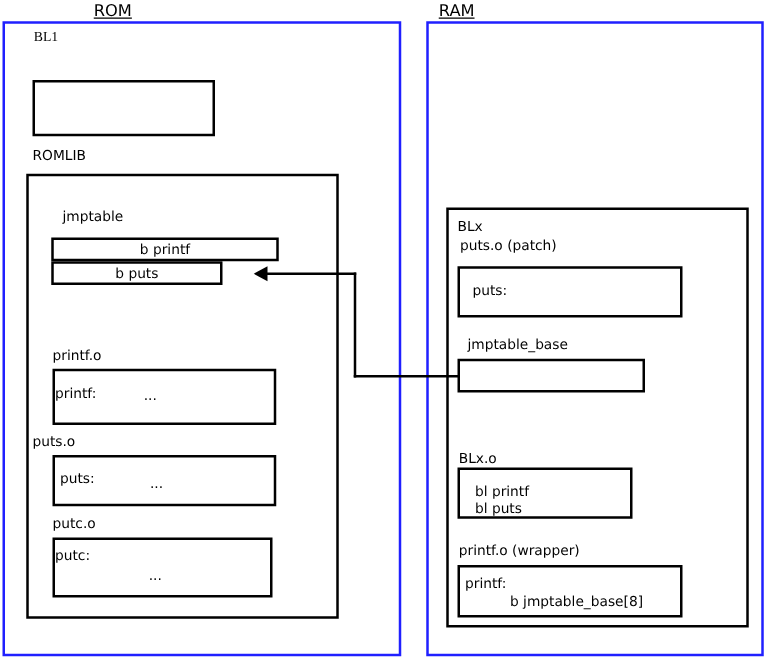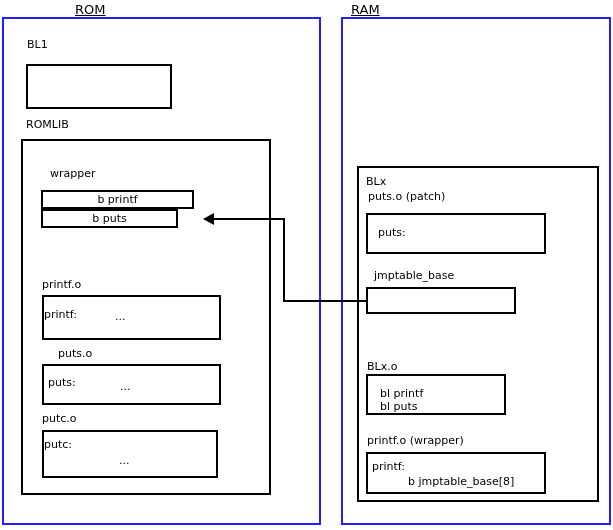--- a/index.html
+++ b/index.html
@@ -74,36 +74,36 @@
   }
 </style>
 </head>
 <body>
 
 <div id="canvas">
 
   <div class="region-title" style="left:75px; top:2px;">ROM</div>
   <div class="region-frame" style="left:2px; top:17px; width:319px; height:508px;"></div>
 
-  <div class="lbl" style="left:27px; top:38px;">BL1</div>
+  <div class="lbl" style="left:27px; top:24px;font-family:Liberation Serif, serif;">BL1</div>
   <div class="box" style="left:26px; top:64px; width:146px; height:45px;"></div>
 
   <div class="lbl" style="left:26px; top:118px;">ROMLIB</div>
   <div class="box" style="left:21px; top:139px; width:250px; height:356px;"></div>
 
-  <div class="lbl" style="left:50px; top:167px;">wrapper</div>
-  <div class="jt-row" style="left:41px; top:190px; width:153px; height:19px;">b printf</div>
+  <div class="lbl" style="left:50px; top:167px;">jmptable</div>
+  <div class="jt-row" style="left:41px; top:190px; width:182px; height:19px;">b printf</div>
   <div class="jt-row" style="left:41px; top:209px; width:137px; height:19px;">b puts</div>
 
   <div class="lbl" style="left:42px; top:278px;">printf.o</div>
   <div class="box" style="left:42px; top:295px; width:179px; height:45px;"></div>
   <div class="box-text" style="left:44px; top:308px;">printf:</div>
   <div class="box-text" style="left:115px; top:310px;">...</div>
 
-  <div class="lbl" style="left:58px; top:347px;">puts.o</div>
+  <div class="lbl" style="left:26px; top:347px;">puts.o</div>
   <div class="box" style="left:42px; top:364px; width:179px; height:41px;"></div>
   <div class="box-text" style="left:48px; top:376px;">puts:</div>
   <div class="box-text" style="left:120px; top:380px;">...</div>
 
   <div class="lbl" style="left:42px; top:412px;text-align:center;">putc.o</div>
   <div class="box" style="left:42px; top:430px; width:176px; height:48px;"></div>
   <div class="box-text" style="left:44px; top:438px;">putc:</div>
   <div class="box-text" style="left:119px; top:454px;">...</div>
 
   <div class="region-title" style="left:351px; top:2px;">RAM</div>

